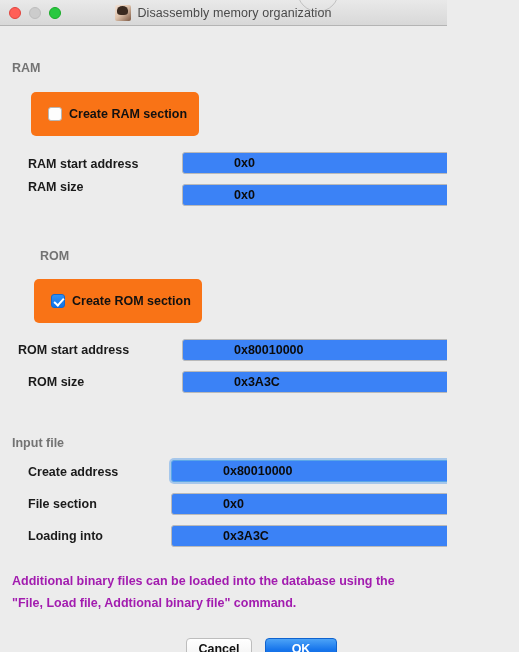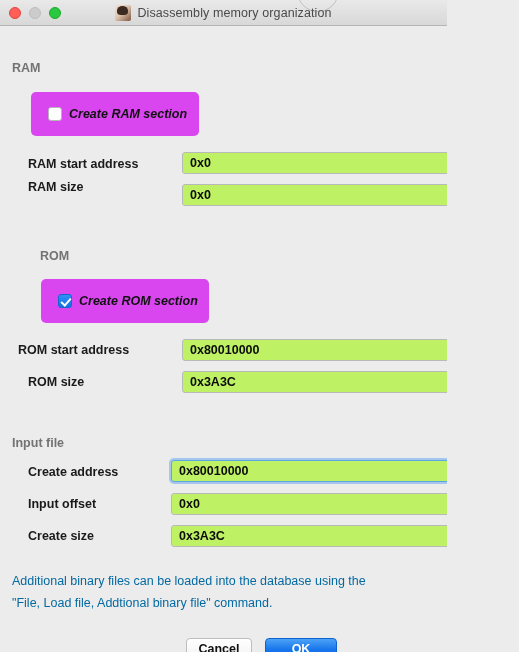--- a/index.html
+++ b/index.html
@@ -82,25 +82,24 @@
 
   .group-title {
     position: absolute;
     font-size: 12.5px;
     color: #737373;
     font-weight: 700;
   }
 
   .checkbox-panel {
     position: absolute;
-    background: #d946ef;
+    background: #f97316;
     border-radius: 5px;
     display: flex;
     align-items: center;
-    font-style: italic;
   }
   .checkbox-row {
     display: flex;
     align-items: center;
     gap: 7px;
     padding-left: 17px;
   }
   .checkbox {
     width: 14px; height: 14px;
     border-radius: 3px;
@@ -137,25 +136,26 @@
     font-size: 12.5px;
     color: #1a1a1a;
     font-weight: 700;
     white-space: nowrap;
   }
 
   
   .combo {
     position: absolute;
     height: 22px;
-    background: #bef264;
+    background: #3b82f6;
     border: 1px solid #b9b9b9;
     border-radius: 3px;
     display: flex;
     align-items: center;
+    padding-left: 44px;
   }
   .combo .val {
     flex: 1 1 auto;
     padding-left: 7px;
     font-size: 12.5px;
     color: #0b0b0b;
     font-weight: 700;
     white-space: nowrap;
     overflow: hidden;
   }
@@ -177,22 +177,22 @@
     width: 1px; height: 14px;
     background: #111;
     margin-left: -1px;
     flex: none;
   }
 
   
   .note {
     position: absolute;
     font-size: 12.5px;
-    color: #0369a1;
-    font-weight: 400;
+    color: #a21caf;
+    font-weight: 700;
     line-height: 22px;
     white-space: nowrap;
   }
 
   
   .btn {
     position: absolute;
     height: 21px;
     border-radius: 4px;
     font-size: 12.5px;
@@ -297,21 +297,21 @@
       <span class="val">0x0</span>
       <span class="arrow">
         <svg width="11" height="7" viewBox="0 0 11 7">
             <path d="M1 1.5 L5.5 5.5 L10 1.5" fill="none" stroke="#ffffff" stroke-width="1.8" stroke-linecap="round" stroke-linejoin="round"></path>
           </svg>
       </span>
     </div>
 
     <div class="group-title" style="left:12px; top:223px;margin-left:28px;">ROM</div>
 
-    <div class="checkbox-panel" style="left:41px; top:253px; width:168px; height:44px;text-align:center;">
+    <div class="checkbox-panel" style="left:34px; top:253px; width:168px; height:44px;text-align:center;">
       <div class="checkbox-row">
         <span class="checkbox on"></span>
         <span class="checkbox-label">Create ROM section</span>
       </div>
     </div>
 
     <div class="field-label" style="left:18px; top:317px;">ROM start address</div>
     <div class="combo" style="left:182px; top:313px; width:298px;">
       <span class="val">0x80010000</span>
       <span class="arrow">
@@ -337,31 +337,31 @@
     <div class="combo focused" style="left:171px; top:434px; width:299px;">
       <span class="val">0x80010000</span>
       <span class="caret"></span>
       <span class="arrow">
         <svg width="11" height="7" viewBox="0 0 11 7">
             <path d="M1 1.5 L5.5 5.5 L10 1.5" fill="none" stroke="#ffffff" stroke-width="1.8" stroke-linecap="round" stroke-linejoin="round"></path>
           </svg>
       </span>
     </div>
 
-    <div class="field-label" style="left:28px; top:471px;">Input offset</div>
+    <div class="field-label" style="left:28px; top:471px;">File section</div>
     <div class="combo" style="left:171px; top:467px; width:299px;">
       <span class="val">0x0</span>
       <span class="arrow">
         <svg width="11" height="7" viewBox="0 0 11 7">
             <path d="M1 1.5 L5.5 5.5 L10 1.5" fill="none" stroke="#ffffff" stroke-width="1.8" stroke-linecap="round" stroke-linejoin="round"></path>
           </svg>
       </span>
     </div>
 
-    <div class="field-label" style="left:28px; top:503px;">Create size</div>
+    <div class="field-label" style="left:28px; top:503px;">Loading into</div>
     <div class="combo" style="left:171px; top:499px; width:299px;">
       <span class="val">0x3A3C</span>
       <span class="arrow">
         <svg width="11" height="7" viewBox="0 0 11 7">
             <path d="M1 1.5 L5.5 5.5 L10 1.5" fill="none" stroke="#ffffff" stroke-width="1.8" stroke-linecap="round" stroke-linejoin="round"></path>
           </svg>
       </span>
     </div>
 
     <div class="note" style="left:12px; top:544px;">Additional binary files can be loaded into the database using the</div>

